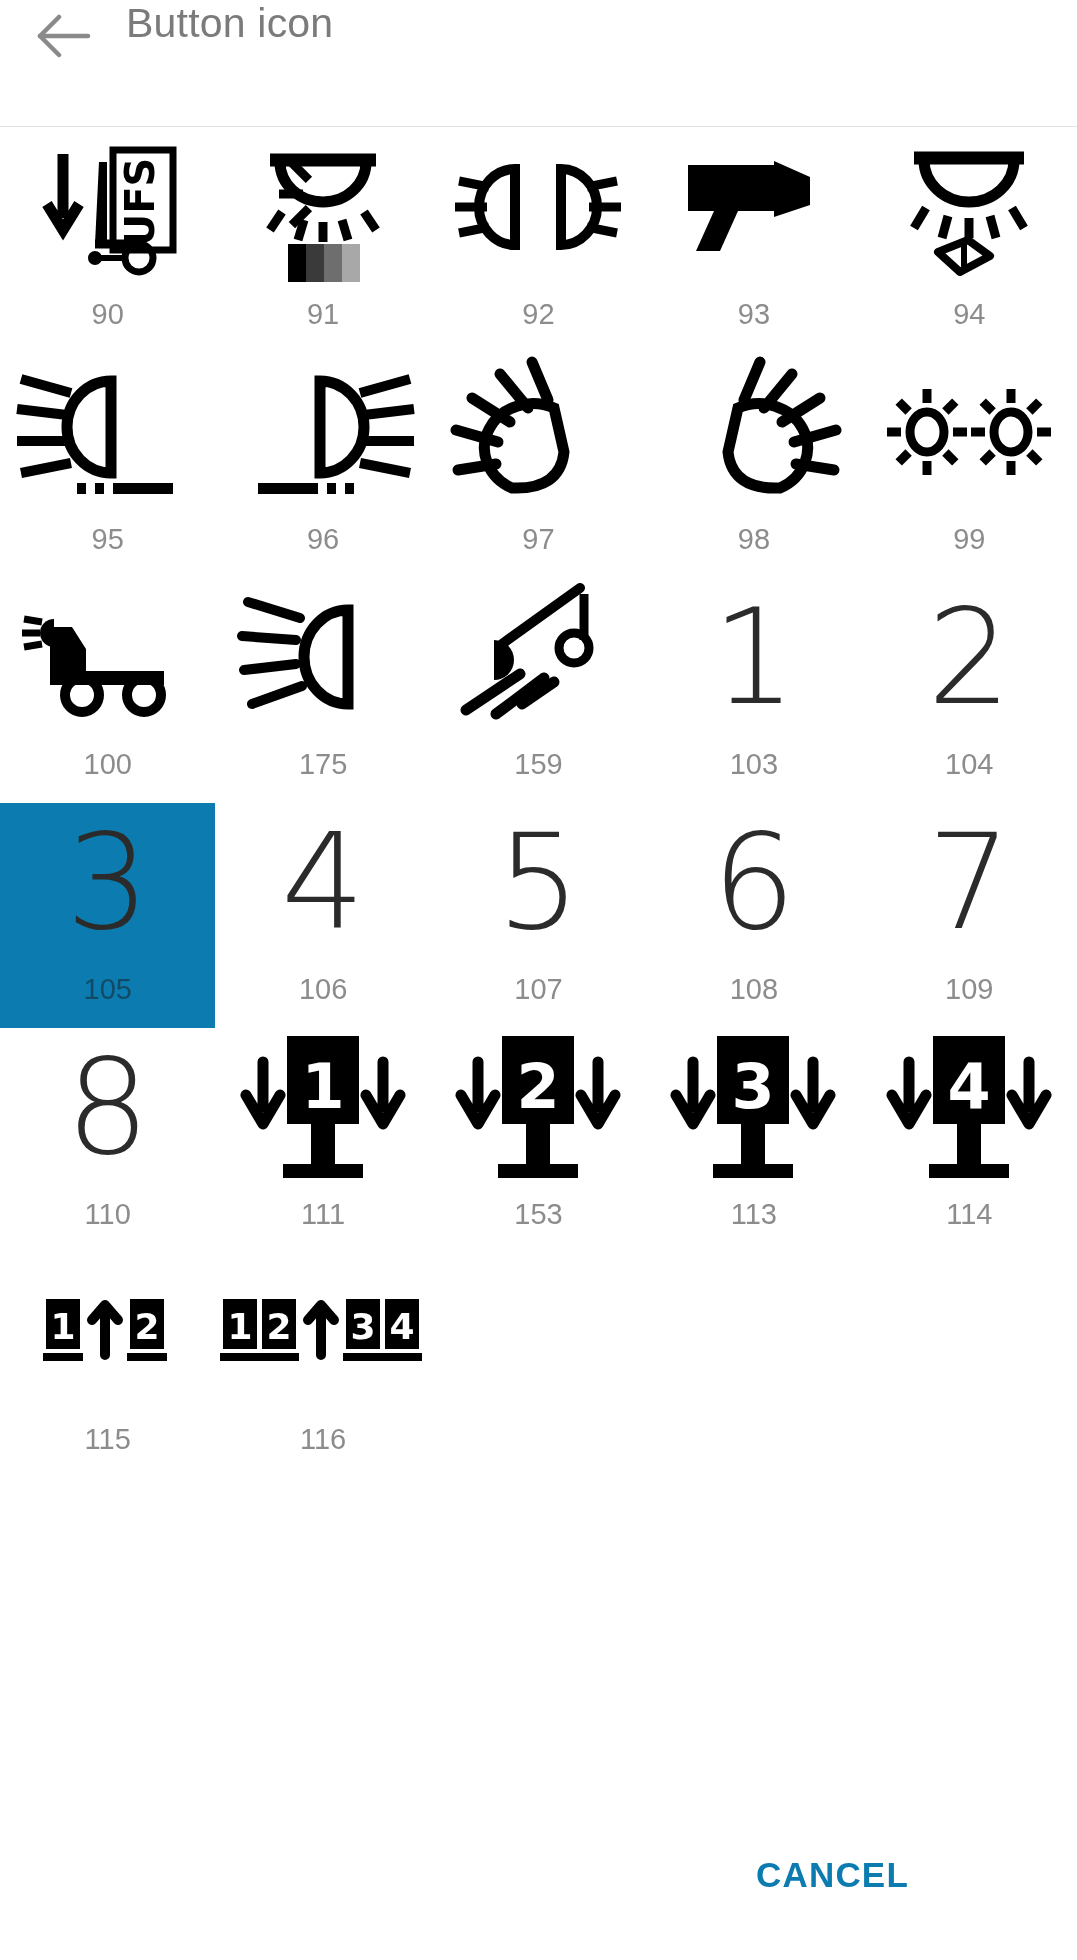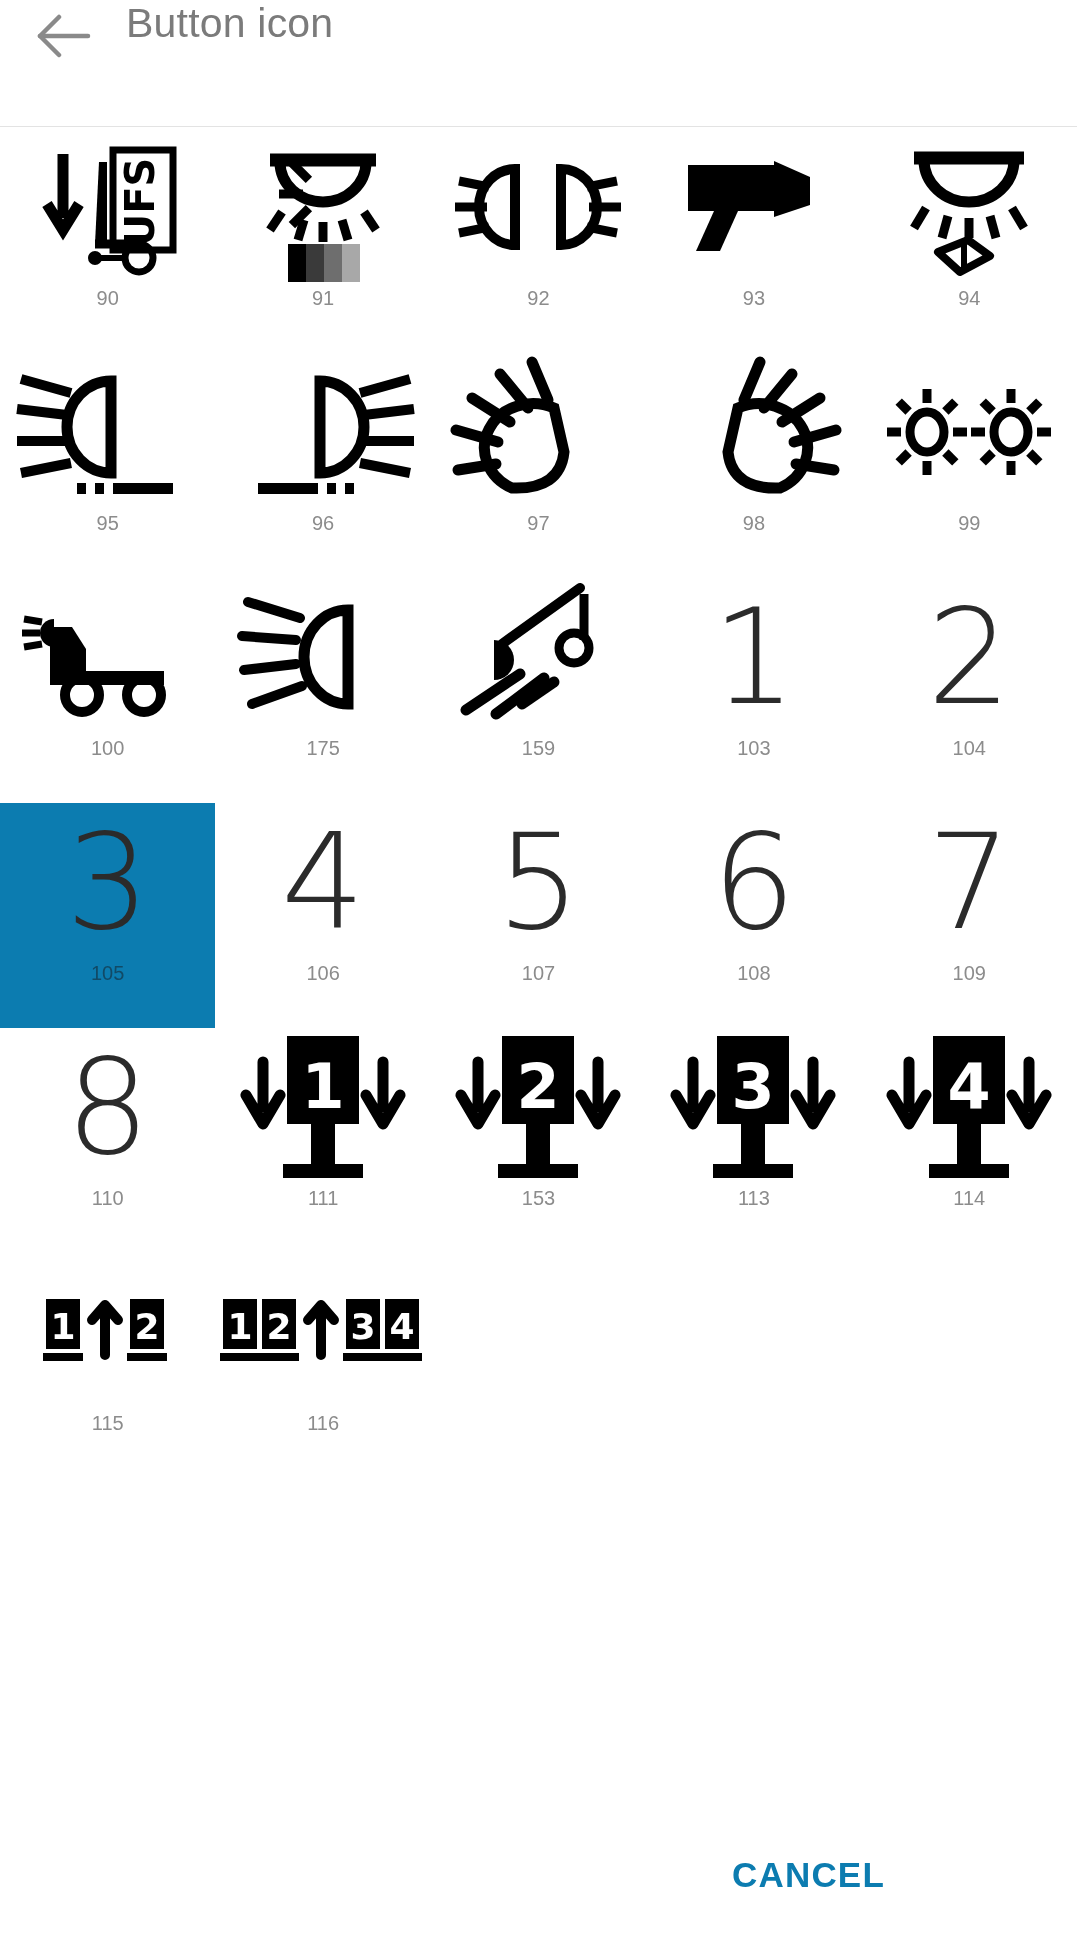--- a/index.html
+++ b/index.html
@@ -66,24 +66,24 @@
   .glyph-wrap {
     height: 158px;
     width: 100%;
     display: flex;
     align-items: center;
     justify-content: center;
     overflow: visible;
   }
   .glyph-wrap svg { display: block; overflow: visible; }
   .cell-label {
-    font-size: 20px;
+    font-size: 29px;
     color: #8c8c8c;
     line-height: 1;
-    margin-top: 2px;
+    margin-top: 14px;
   }
   .cell.selected .cell-label { color: #114a66; }
 
   
   .numglyph {
     font-size: 132px;
     font-weight: 300;
     color: #2b2b2b;
     line-height: 1;
     font-family: "DejaVu Sans", sans-serif;
@@ -94,21 +94,21 @@
     position: absolute;
     left: 0;
     bottom: 0;
     width: 1077px;
     height: 170px;
     display: flex;
     align-items: center;
     justify-content: flex-end;
     background: #ffffff;
     box-sizing: border-box;
-    padding-right: 80px;
+    padding-right: 56px;
   }
   .flat-btn {
     font-size: 35px;
     font-weight: bold;
     color: #0C7CB0;
     letter-spacing: 1.2px;
     background: none;
     border: none;
     cursor: pointer;
     padding: 18px 24px;

